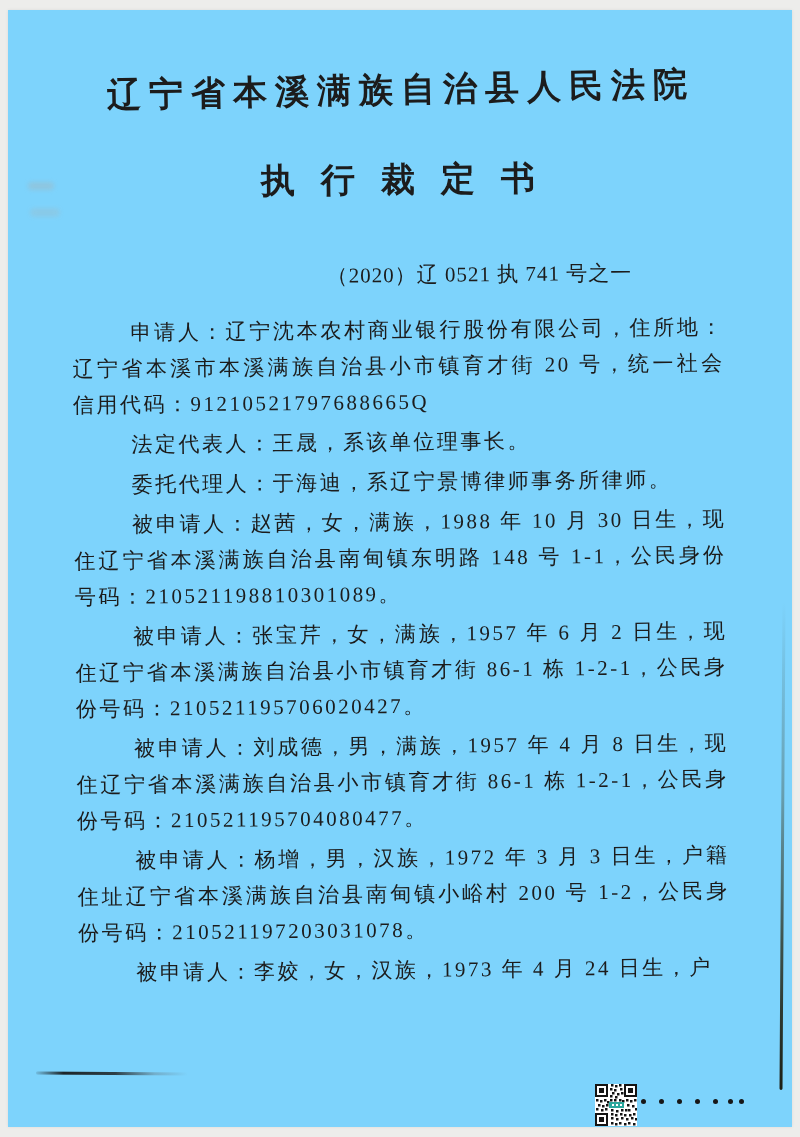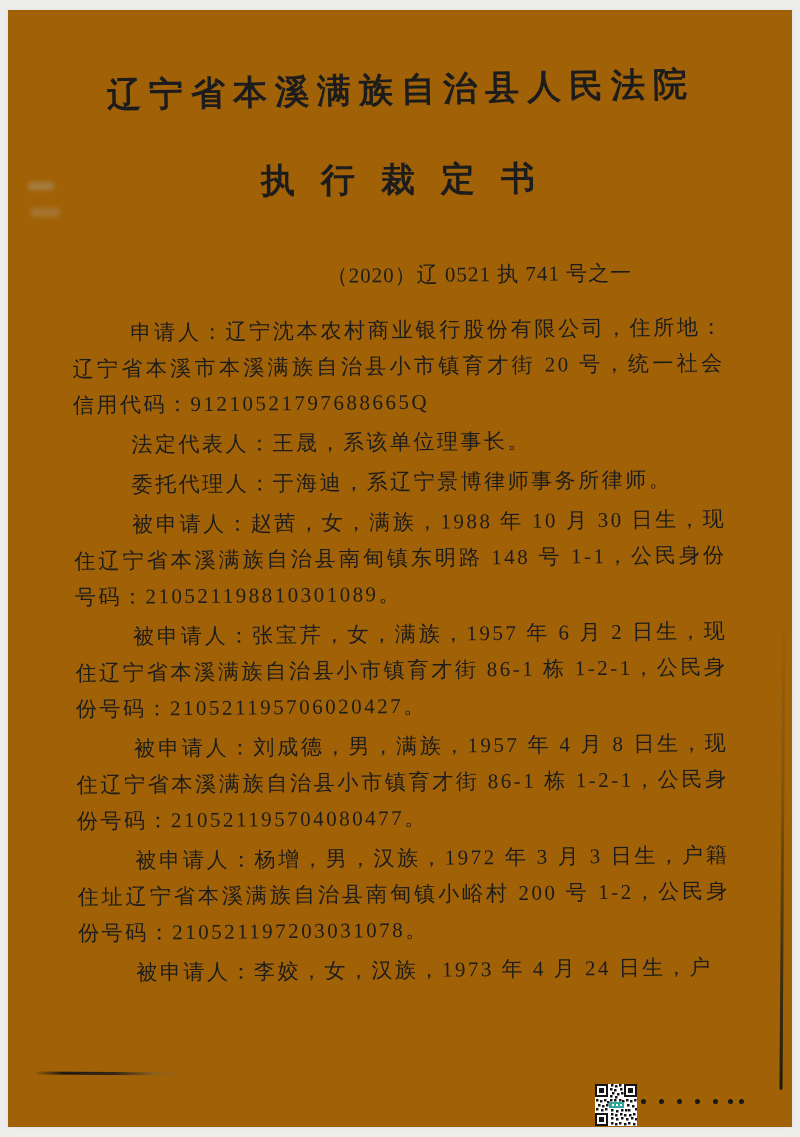--- a/index.html
+++ b/index.html
@@ -3,21 +3,21 @@
 <meta charset="utf-8">
 <style>
   html,body{margin:0;padding:0;}
   body{
     width:800px;height:1137px;overflow:hidden;position:relative;
     background:#ededeb;
     font-family:"Liberation Serif","DejaVu Serif",serif;
   }
   .page{
     position:absolute;left:8px;top:10px;right:8px;bottom:10px;
-    background:#a16207;
+    background:#7dd3fc;
     box-shadow:0 0 3px rgba(0,0,0,0.08);
     overflow:hidden;
   }
   .content{
     position:absolute;left:0;top:0;right:0;
     transform:rotate(-0.55deg);
     transform-origin:50% 40%;
     padding-top:58px;
     color:#1c1c1c;
   }

